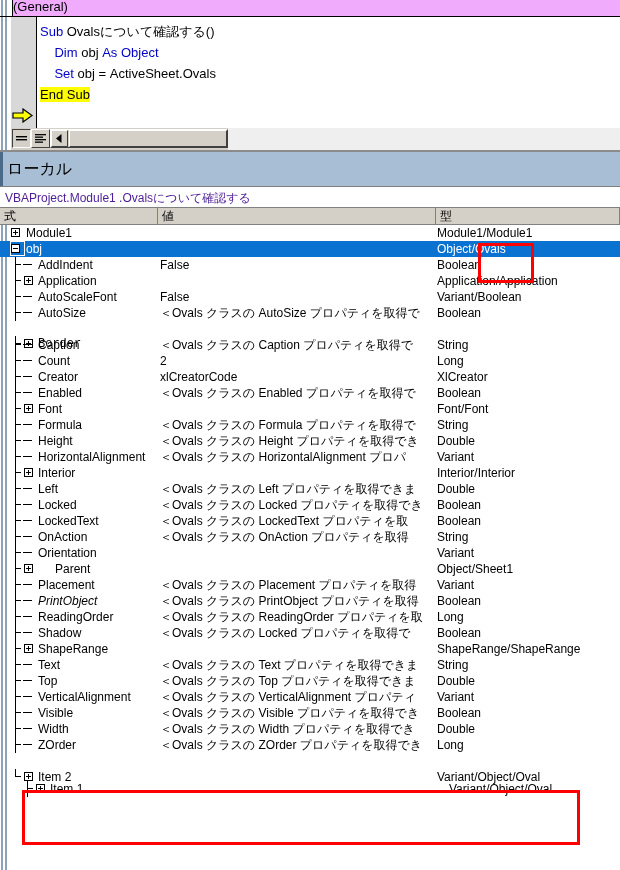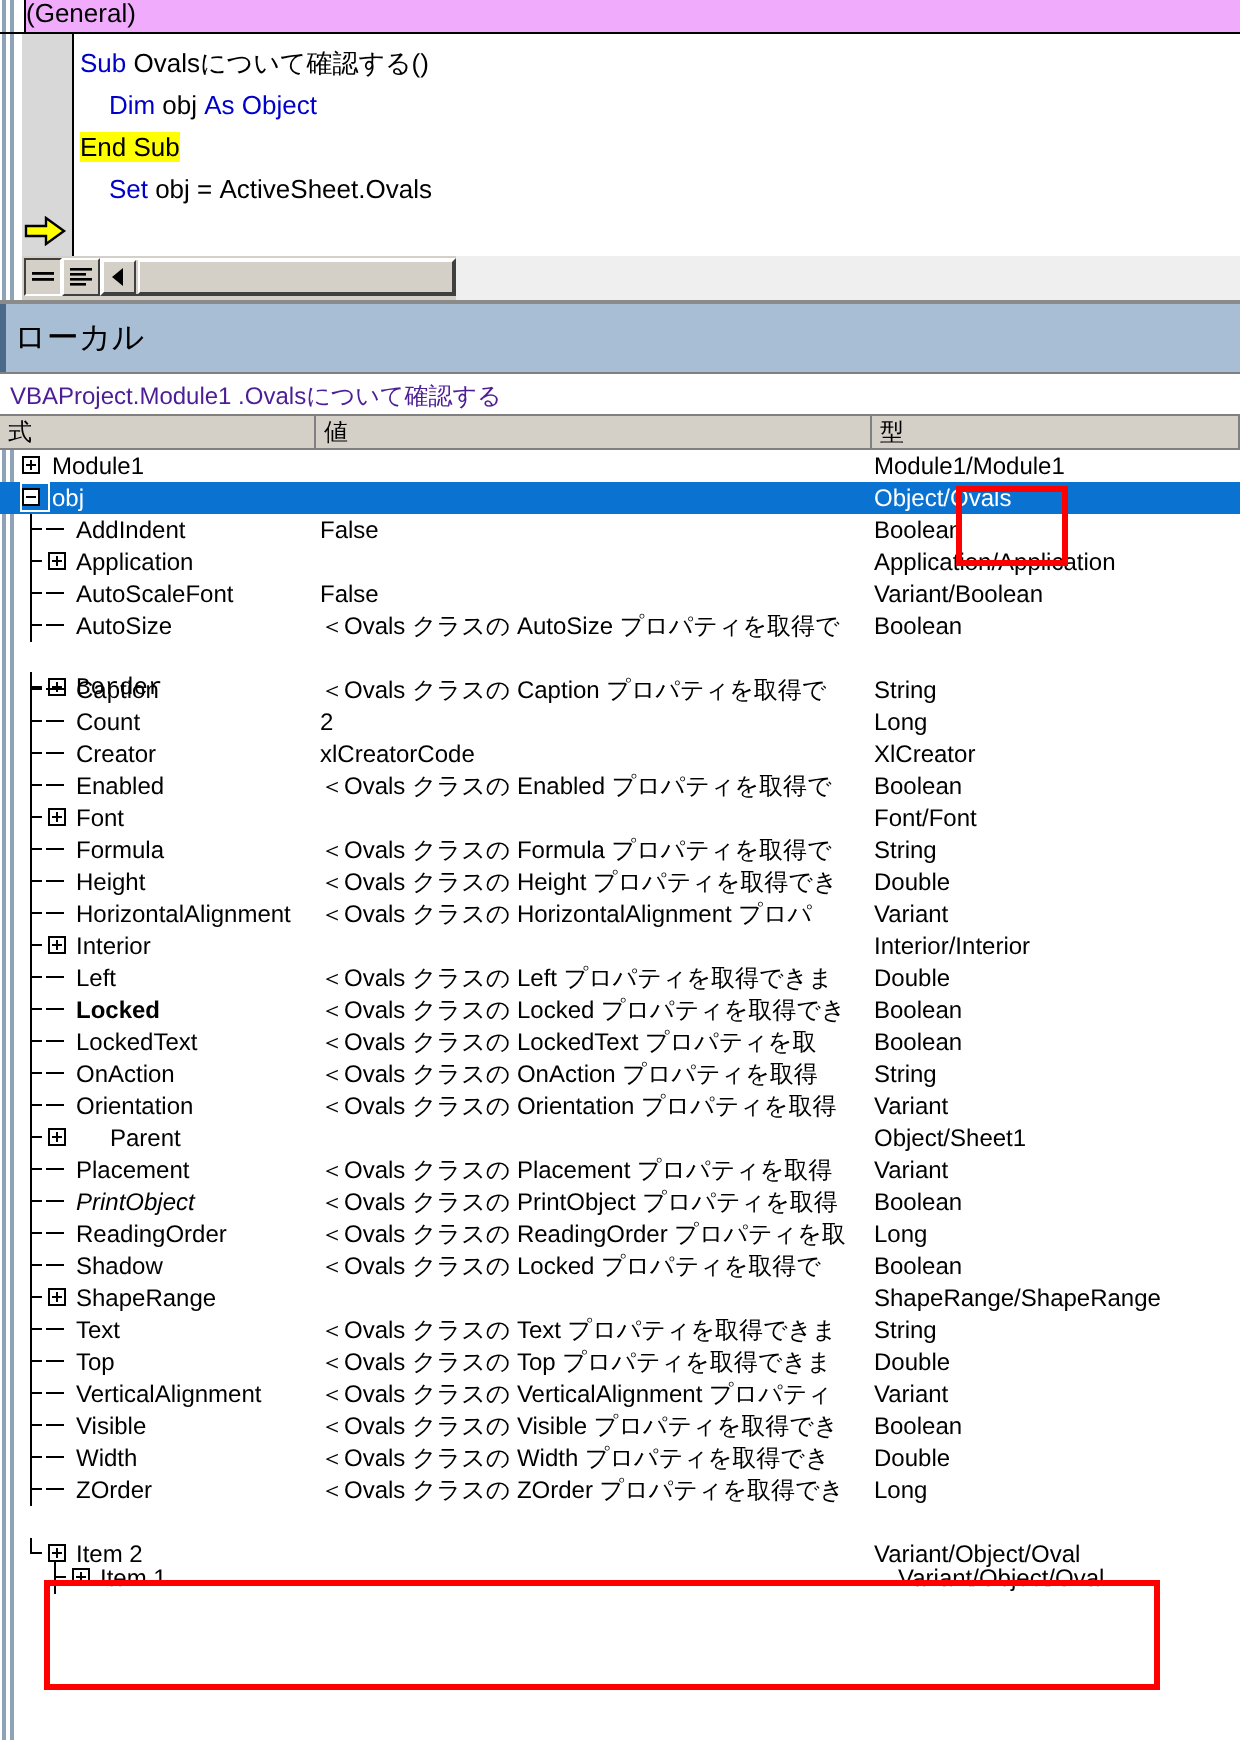--- a/index.html
+++ b/index.html
@@ -118,22 +118,22 @@
 
     <div class="cp-body">
       <div class="cp-margin"></div>
       <div class="cp-indbar"></div>
       <svg class="cp-arrow" viewBox="0 0 22 15">
         <polygon points="1,5 11,5 11,1 20,7.5 11,14 11,10 1,10" fill="#ffff00" stroke="#000000" stroke-width="1.2"></polygon>
       </svg>
       <div class="cp-code">
           <div class="cl"><span class="kw">Sub&nbsp;</span><span class="idt">Ovalsについて確認する()</span></div>
           <div class="cl">&nbsp;&nbsp;&nbsp;&nbsp;<span class="kw">Dim&nbsp;</span><span class="idt">obj&nbsp;</span><span class="kw">As&nbsp;Object</span></div>
+          <div class="cl">&nbsp;&nbsp;&nbsp;&nbsp;<span class="kw">Set&nbsp;</span><span class="idt">obj&nbsp;=&nbsp;ActiveSheet.Ovals</span></div>
           <div class="cl"><span class="idt hl">End&nbsp;Sub</span></div>
-          <div class="cl">&nbsp;&nbsp;&nbsp;&nbsp;<span class="kw">Set&nbsp;</span><span class="idt">obj&nbsp;=&nbsp;ActiveSheet.Ovals</span></div>
         </div>
     </div>
 
     <div class="cp-foot">
       <div class="fgut"></div>
       <div class="vbtn pressed" style="left:12px;">
         <svg width="17" height="17" viewBox="0 0 17 17">
           <rect x="3" y="6" width="11" height="1.4" fill="#000"></rect>
           <rect x="3" y="9" width="11" height="1.4" fill="#000"></rect>
         </svg>
@@ -380,21 +380,21 @@
           <div class="c-type">Double</div>
         </div>
         <div class="row" style="top: 272px;">
           <div class="tg" style="left: 9px;">
             <span class="vline"></span>
             <span class="hstub"></span>
           </div>
           <div class="tg" style="left: 22px;">
             <span class="dash"></span>
           </div>
-          <div class="c-expr" style="left: 38px; width: 120px; font-weight: bold;">Locked</div>
+          <div class="c-expr" style="left: 38px; width: 120px;">Locked</div>
           <div class="c-val">＜Ovals クラスの Locked プロパティを取得でき</div>
           <div class="c-type">Boolean</div>
         </div>
         <div class="row" style="top: 288px;">
           <div class="tg" style="left: 9px;">
             <span class="vline"></span>
             <span class="hstub"></span>
           </div>
           <div class="tg" style="left: 22px;">
             <span class="dash"></span>
@@ -417,21 +417,20 @@
         </div>
         <div class="row" style="top: 320px;">
           <div class="tg" style="left: 9px;">
             <span class="vline"></span>
             <span class="hstub"></span>
           </div>
           <div class="tg" style="left: 22px;">
             <span class="dash"></span>
           </div>
           <div class="c-expr" style="left: 38px; width: 120px;">Orientation</div>
-          <div class="c-val">＜Ovals クラスの Orientation プロパティを取得</div>
           <div class="c-type">Variant</div>
         </div>
         <div class="row" style="top: 336px;">
           <div class="tg" style="left: 9px;">
             <span class="vline"></span>
             <span class="hstub"></span>
           </div>
           <div class="tg" style="left: 22px;">
             <span class="box plus"></span>
           </div>

